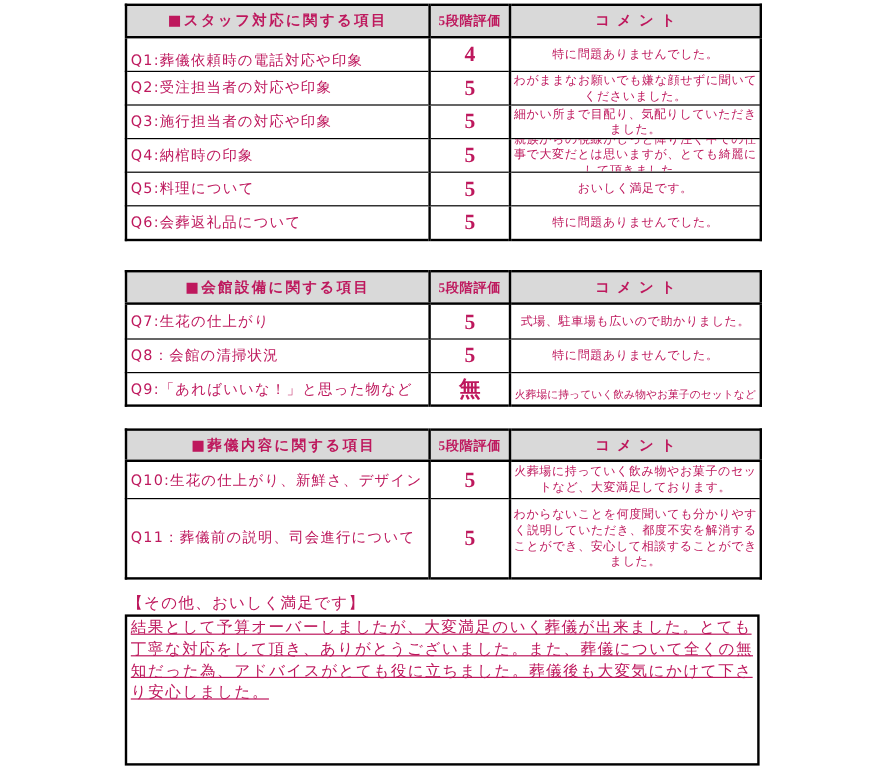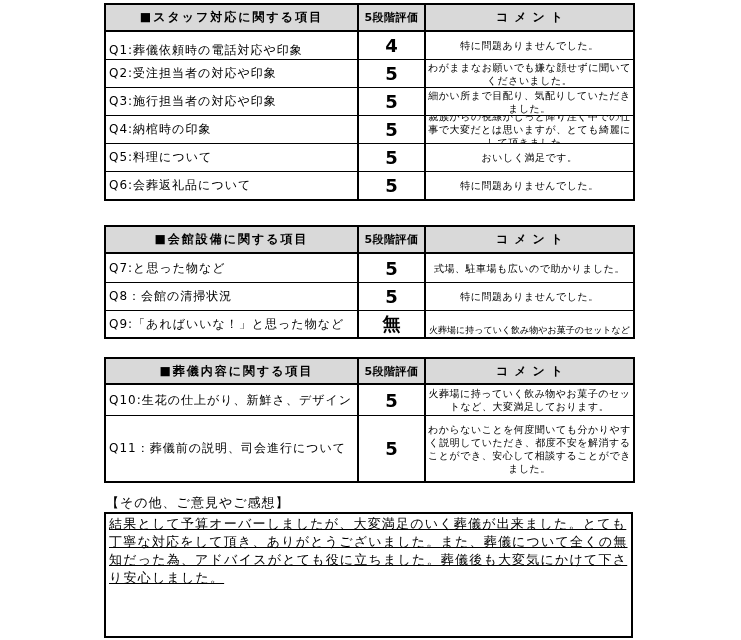--- a/index.html
+++ b/index.html
@@ -1,30 +1,30 @@
 <!DOCTYPE html>
 <html><head>
 <meta charset="utf-8">
 <style>
   html,body{margin:0;padding:0;background:#fff;}
   .sheet{
     position:relative;width:741px;height:640px;background:#ffffff;
-    font-family:"DejaVu Sans",sans-serif;color:#000000;overflow:hidden;
+    font-family:"DejaVu Sans",sans-serif;color:#be185d;overflow:hidden;
   }
   table.survey{
     position:absolute;left:104px;width:529px;
     border-collapse:collapse;table-layout:fixed;background:#fff;
     border:2px solid #000;
   }
   table.survey col.c1{width:253px}
   table.survey col.c2{width:67px}
   table.survey col.c3{width:209px}
   table.survey th,table.survey td{border:1px solid #000;padding:0;vertical-align:middle;}
   table.survey thead th{background:#d9d9d9;border-bottom:2px solid #000;}
-  table.survey .rating-col{border-left:2px solid #000;border-right:2px solid #000;}
+  table.survey .rating-col{border-left:2px solid #000;border-right:2px solid #000;font-family:Liberation Serif, serif;}
   .cell{display:flex;align-items:center;justify-content:center;overflow:hidden;}
   .cell.left{justify-content:flex-start;padding-left:3px;}
   .title-text{font-size:12px;font-weight:bold;letter-spacing:2px;}
   .rating-header-text{font-size:11px;font-weight:bold;letter-spacing:0.5px;}
   .comment-header-text{font-size:12px;font-weight:bold;letter-spacing:6px;text-indent:6px;}
   .label-text{font-size:12px;letter-spacing:1px;white-space:nowrap;}
   .rating-text{font-size:18px;font-weight:bold;}
   .comment-text{font-size:10px;letter-spacing:0.5px;line-height:13px;text-align:center;}
   
   .t1 tbody tr:nth-child(3) .comment-text{font-size:9px;letter-spacing:0;white-space:nowrap;}
@@ -201,21 +201,21 @@
               <div class="cell" style="height: 25px;">
                 <span class="comment-header-text">コメント</span>
               </div>
             </th>
           </tr>
         </thead>
         <tbody>
           <tr>
             <td>
               <div class="cell left" style="height: 28px;">
-                <span class="label-text">Q7:と思った物など</span>
+                <span class="label-text">Q7:生花の仕上がり</span>
               </div>
             </td>
             <td class="rating-col">
               <div class="cell" style="height: 28px;">
                 <span class="rating-text">5</span>
               </div>
             </td>
             <td>
               <div class="cell" style="height: 28px;">
                 <span class="comment-text">式場、駐車場も広いので助かりました。</span>
@@ -314,17 +314,17 @@
             </td>
             <td>
               <div class="cell" style="height: 65px;">
                 <span class="comment-text">わからないことを何度聞いても分かりやすく説明していただき、都度不安を解消することができ、安心して相談することができました。</span>
               </div>
             </td>
           </tr>
         </tbody>
       </table>
     </div>
-  <div class="other-label">【その他、ご意見やご感想】</div>
+  <div class="other-label">【その他、おいしく満足です】</div>
   <div class="other-box">
     <div class="other-text">結果として予算オーバーしましたが、大変満足のいく葬儀が出来ました。とても丁寧な対応をして頂き、ありがとうございました。また、葬儀について全くの無知だった為、アドバイスがとても役に立ちました。葬儀後も大変気にかけて下さり安心しました。</div>
   </div>
 </div>
 
 </body></html>

